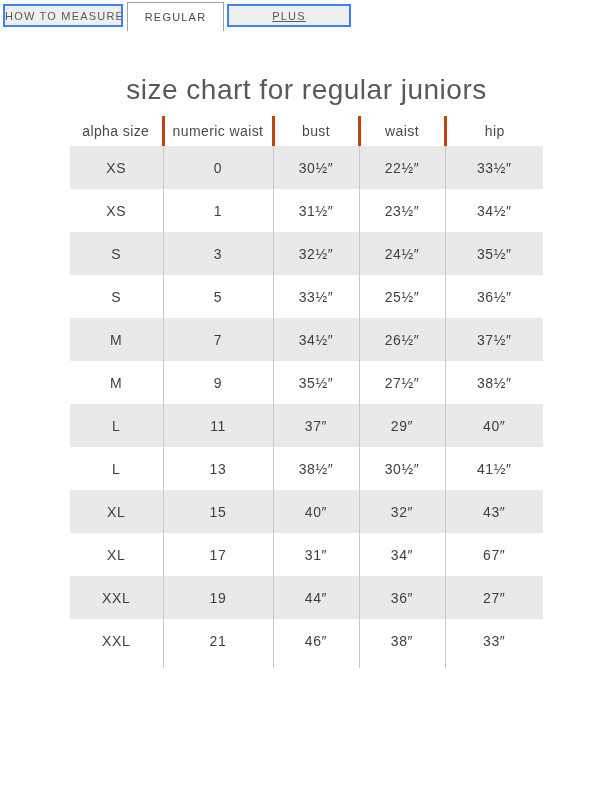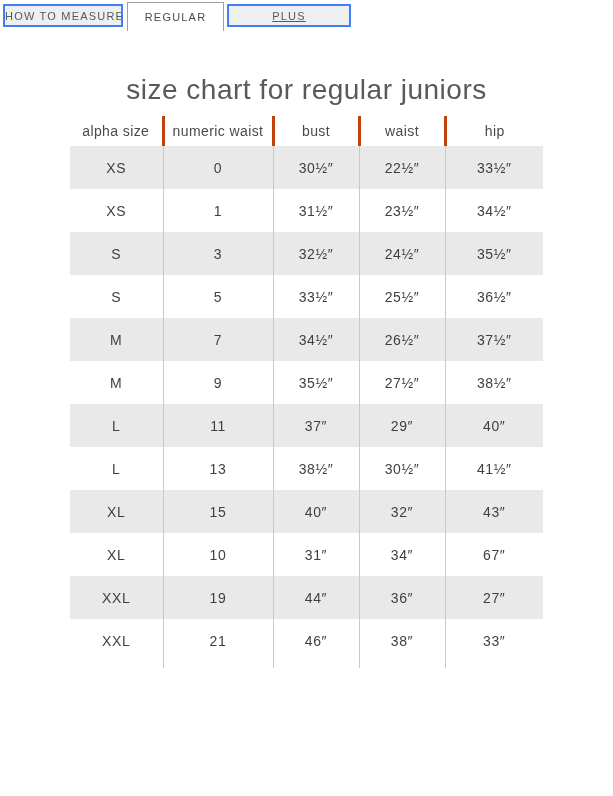--- a/index.html
+++ b/index.html
@@ -156,21 +156,21 @@
         </tr>
         <tr class="stripe">
           <td>XL</td>
           <td>15</td>
           <td>40″</td>
           <td>32″</td>
           <td>43″</td>
         </tr>
         <tr>
           <td>XL</td>
-          <td>10</td>
+          <td>17</td>
           <td>31″</td>
           <td>34″</td>
           <td>67″</td>
         </tr>
         <tr class="stripe">
           <td>XXL</td>
           <td>19</td>
           <td>44″</td>
           <td>36″</td>
           <td>27″</td>

